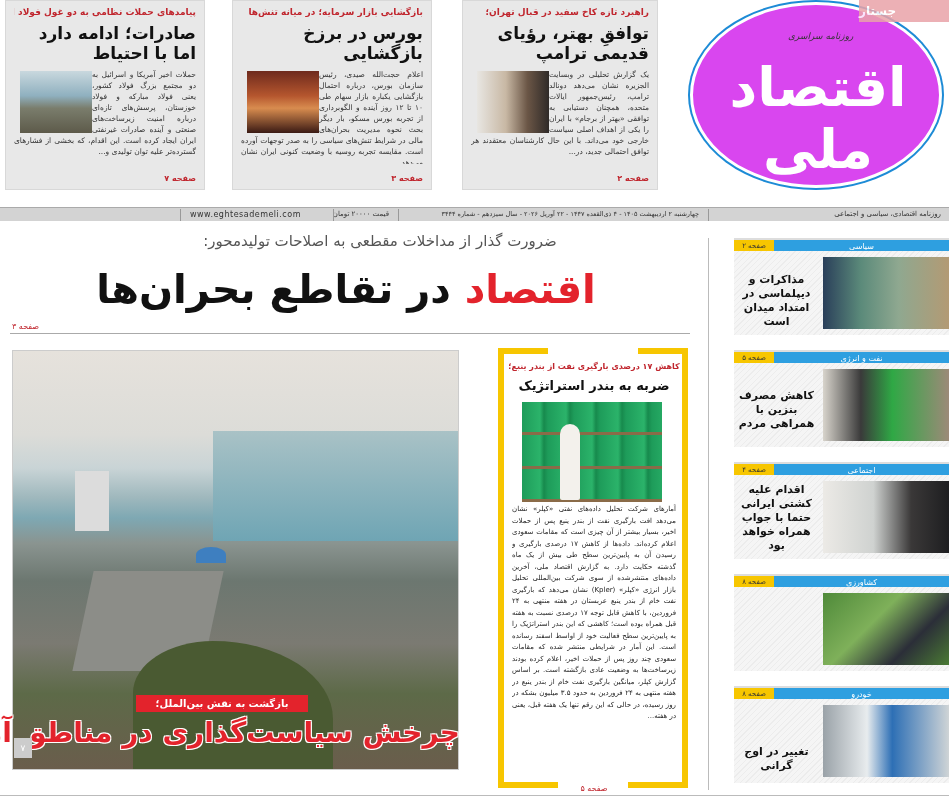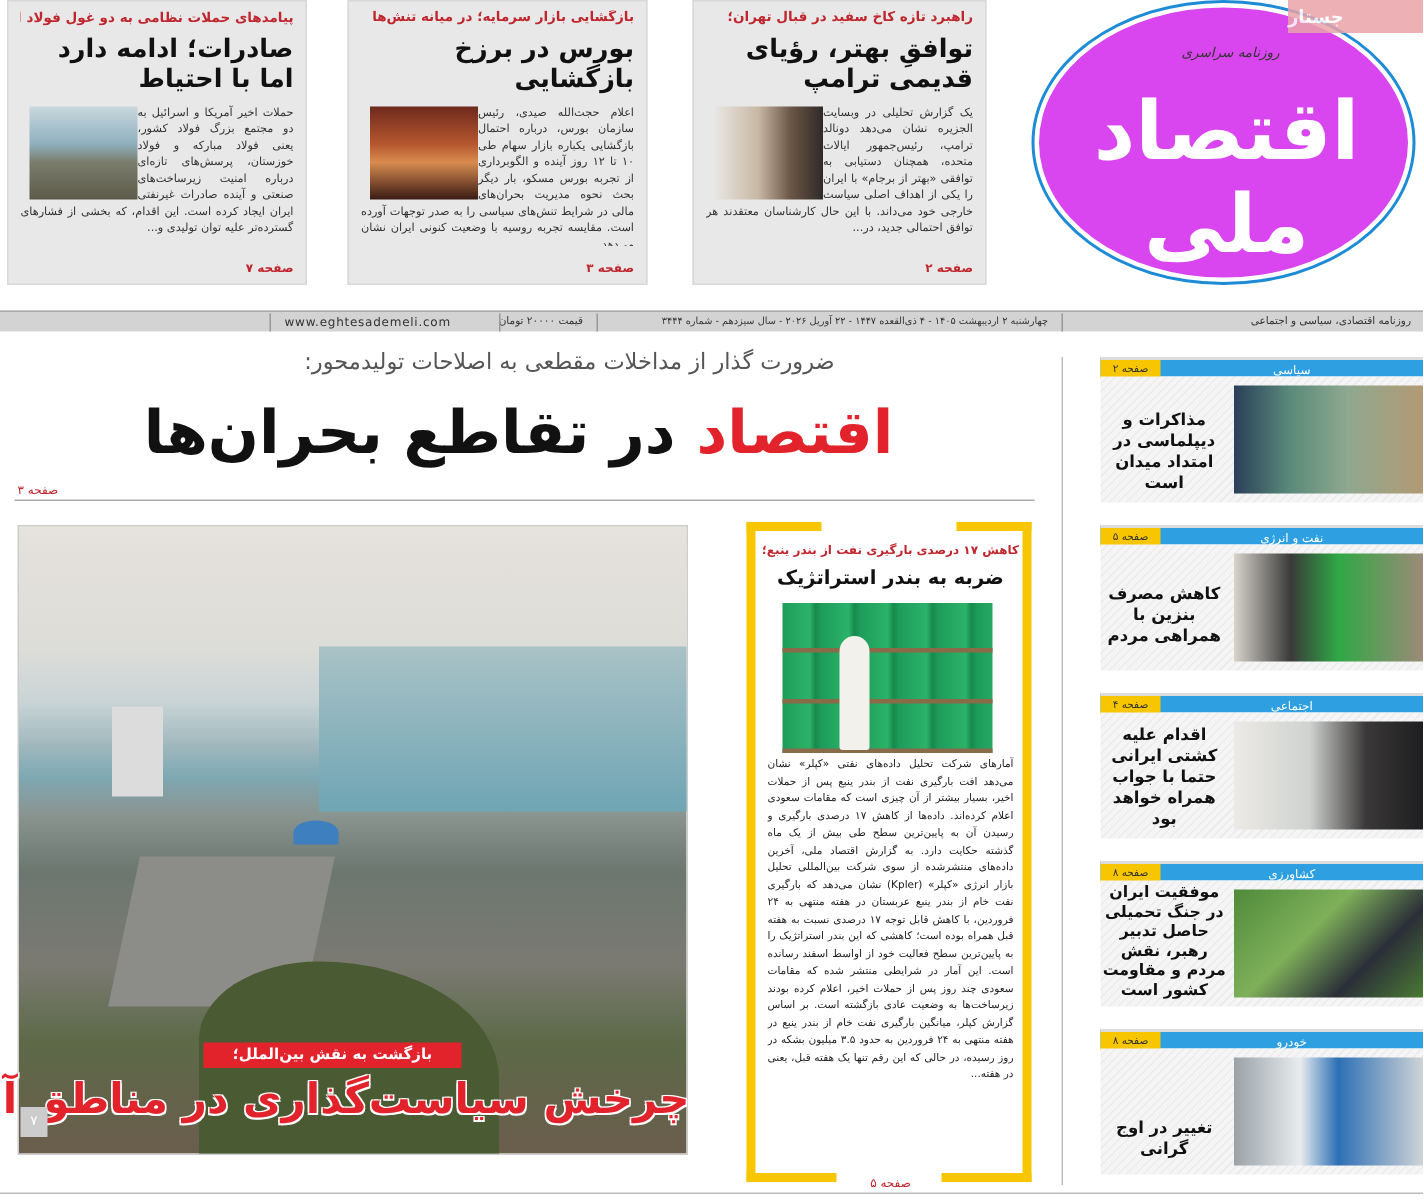--- a/index.html
+++ b/index.html
@@ -174,21 +174,20 @@
   </div>
 </div>
 
 <div class="sec" style="top:574px">
   <div class="hdr">
       <span class="lbl">کشاورزی</span>
       <span class="pg">صفحه ۸</span>
     </div>
   <div class="bodyRow">
     <div class="img" style="background:linear-gradient(135deg,#4f8a3a 0,#7fb05a 40%,#2b2e38 70%,#4a7a34 100%)"></div>
-    <div class="txt" style="top:2px;font-size:10.5px;line-height:13px">موفقیت ایران در جنگ تحمیلی حاصل تدبیر رهبر، نقش مردم و مقاومت کشور است</div>
   </div>
 </div>
 
 <div class="sec" style="top:686px">
   <div class="hdr">
       <span class="lbl">خودرو</span>
       <span class="pg">صفحه ۸</span>
     </div>
   <div class="bodyRow">
     <div class="img" style="background:linear-gradient(90deg,#9aa2a8 0,#e8ecee 35%,#2d6fb5 55%,#cfd4d6 100%)"></div>

